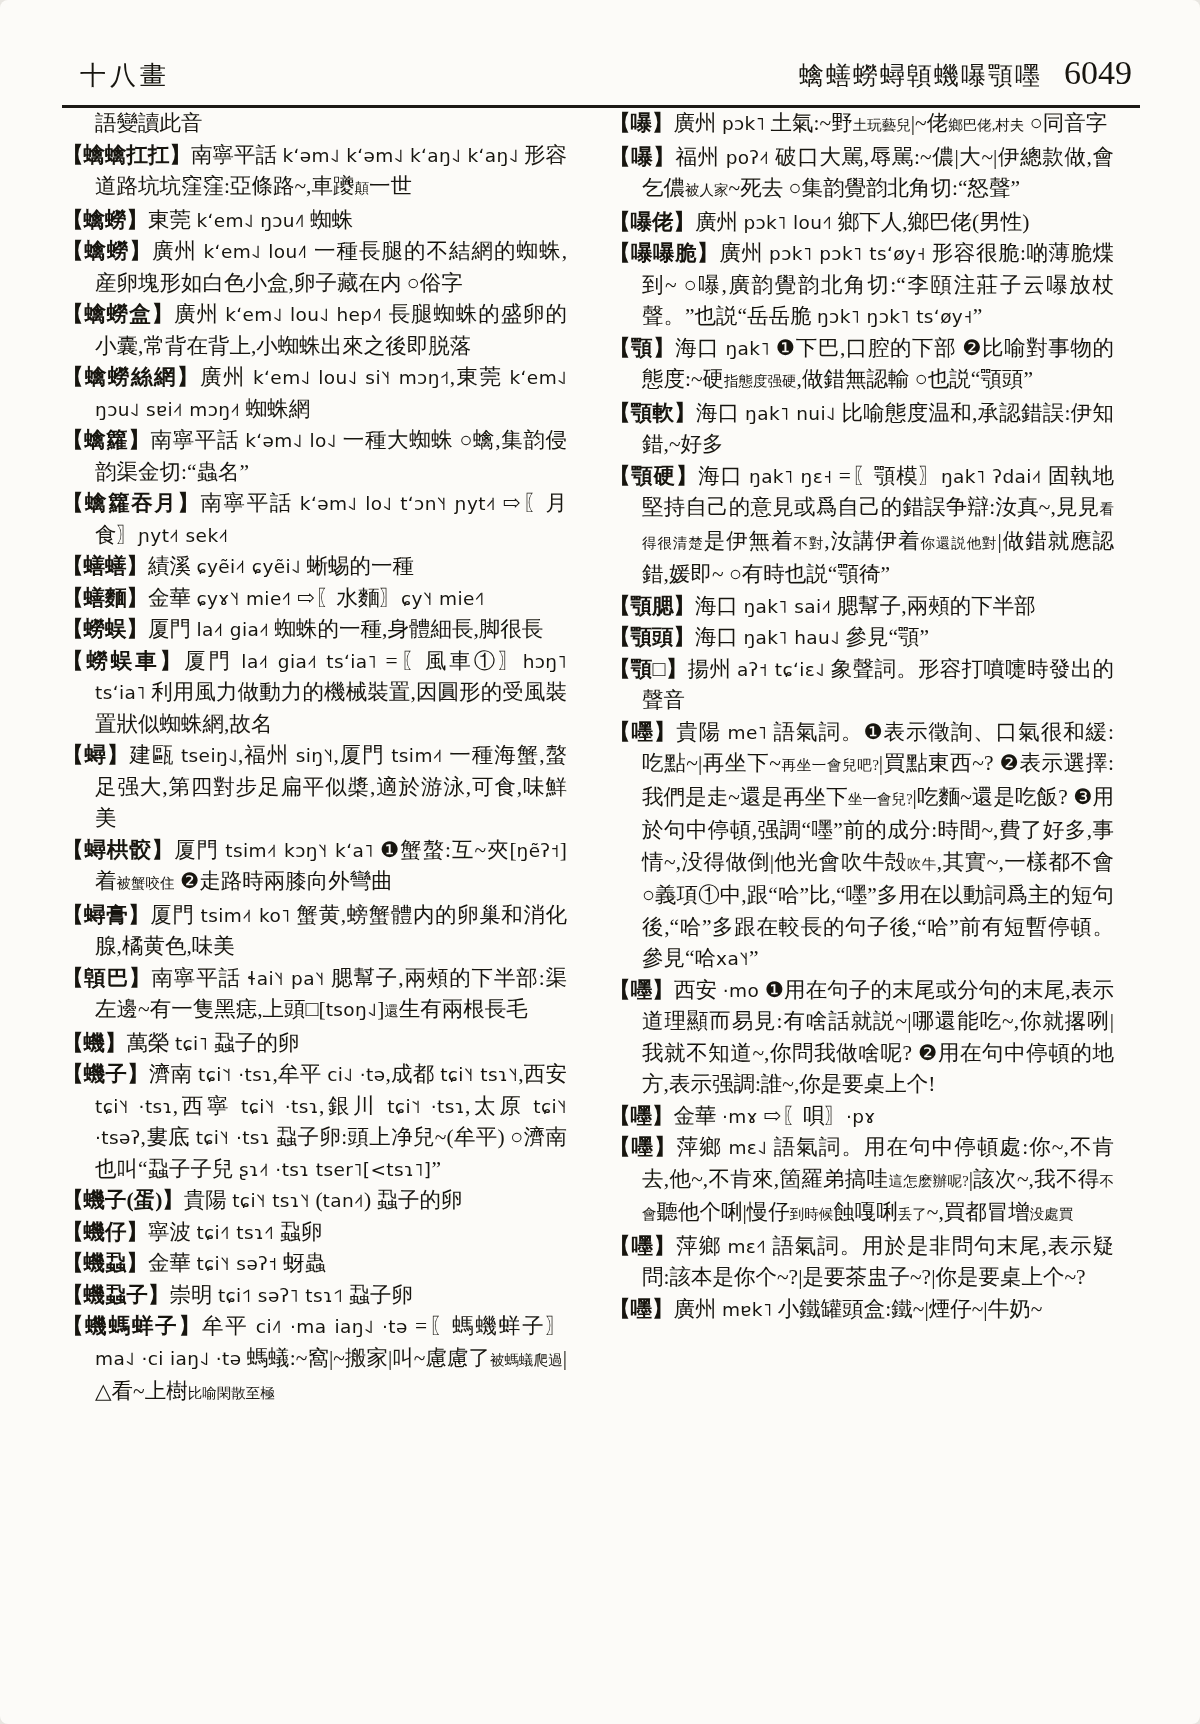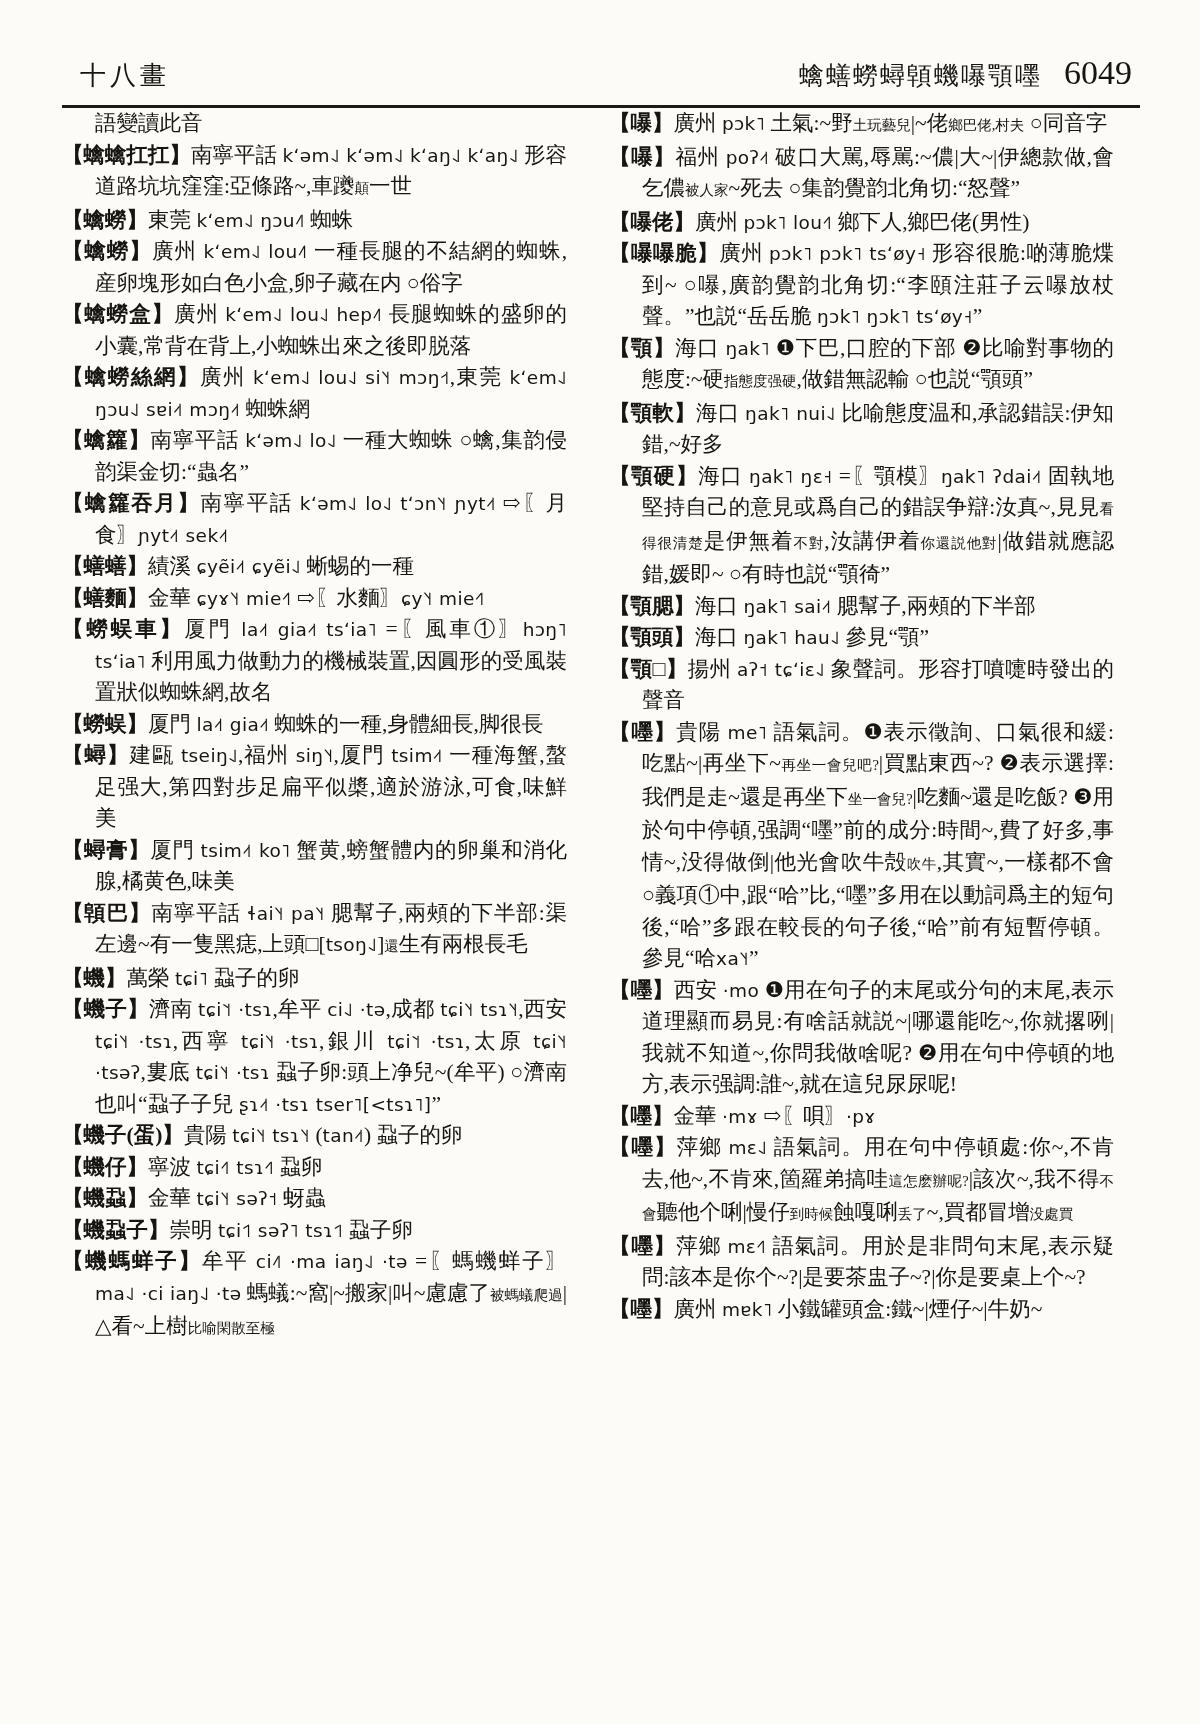--- a/index.html
+++ b/index.html
@@ -6,20 +6,21 @@
   .page{
     position:relative;
     width:1200px;height:1724px;
     margin:0 auto;
     background:#fcfbf8;
     color:#17150f;
     box-sizing:border-box;
     padding:54px 60px 0 62px;
     font-family:"Liberation Serif","DejaVu Serif",serif;
     overflow:hidden;
+    border-radius:8px;
   }
   .hdr{display:flex;justify-content:space-between;align-items:baseline;padding:0 8px 0 18px;}
   .sec{font-size:26px;letter-spacing:4px;}
   .hdr-right{display:flex;align-items:baseline;gap:22px;}
   .run{font-size:25px;letter-spacing:2px;}
   .pgnum{font-size:34px;font-family:"Liberation Serif",serif;text-align:center;}
   .rule{height:3px;background:#1c1a16;margin-top:12px;}
   .cols{display:flex;align-items:flex-start;}
   .col{width:505px;}
   .divider{width:2px;background:#2a2722;margin:6px 19px 0 21px;}
@@ -57,23 +58,24 @@
         <div class="entry cont"><span class="tx">語變讀此音</span></div>
         <div class="entry"><span class="head">【蠄蠄扛扛】</span><span class="tx">南寧平話 </span><span class="ph">kʻəm˨˩ kʻəm˨˩ kʻaŋ˨˩ kʻaŋ˨˩</span><span class="tx"> 形容道路坑坑窪窪:亞條路~,車躨</span><span class="sm">顛</span><span class="tx">一世</span></div>
         <div class="entry"><span class="head">【蠄蟧】</span><span class="tx">東莞 </span><span class="ph">kʻem˨˩ ŋɔu˨˥</span><span class="tx"> 蜘蛛</span></div>
         <div class="entry"><span class="head">【蠄蟧】</span><span class="tx">廣州 </span><span class="ph">kʻem˨˩ lou˨˥</span><span class="tx"> 一種長腿的不結網的蜘蛛,産卵塊形如白色小盒,卵子藏在内 ○俗字</span></div>
         <div class="entry"><span class="head">【蠄蟧盒】</span><span class="tx">廣州 </span><span class="ph">kʻem˨˩ lou˨˩ hep˨˥</span><span class="tx"> 長腿蜘蛛的盛卵的小囊,常背在背上,小蜘蛛出來之後即脱落</span></div>
         <div class="entry"><span class="head">【蠄蟧絲網】</span><span class="tx">廣州 </span><span class="ph">kʻem˨˩ lou˨˩ si˥˧ mɔŋ˧˦</span><span class="tx">,東莞 </span><span class="ph">kʻem˨˩ ŋɔu˨˩ sɐi˨˦ mɔŋ˨˦</span><span class="tx"> 蜘蛛網</span></div>
         <div class="entry"><span class="head">【蠄籮】</span><span class="tx">南寧平話 </span><span class="ph">kʻəm˨˩ lo˨˩</span><span class="tx"> 一種大蜘蛛 ○蠄,集韵侵韵渠金切:“蟲名”</span></div>
         <div class="entry"><span class="head">【蠄籮吞月】</span><span class="tx">南寧平話 </span><span class="ph">kʻəm˨˩ lo˨˩ tʻɔn˥˧ ɲyt˨˦</span><span class="tx"> ⇨〖月食〗</span><span class="ph">ɲyt˨˦ sek˨˦</span></div>
         <div class="entry"><span class="head">【蟮蟮】</span><span class="tx">績溪 </span><span class="ph">ɕyẽi˨˦ ɕyẽi˨˩</span><span class="tx"> 蜥蜴的一種</span></div>
         <div class="entry"><span class="head">【蟮麵】</span><span class="tx">金華 </span><span class="ph">ɕyɤ˥˧ mie˧˥</span><span class="tx"> ⇨〖水麵〗</span><span class="ph">ɕy˥˧ mie˧˥</span></div>
+        <div class="entry"><span class="head">【蟧蜈】</span><span class="tx">厦門 </span><span class="ph">la˨˦ gia˨˦</span><span class="tx"> 蜘蛛的一種,身體細長,脚很長</span></div>
         <div class="entry"><span class="head">【蟧蜈車】</span><span class="tx">厦門 </span><span class="ph">la˨˦ gia˨˦ tsʻia˥</span><span class="tx"> =〖風車①〗</span><span class="ph">hɔŋ˥ tsʻia˥</span><span class="tx"> 利用風力做動力的機械裝置,因圓形的受風裝置狀似蜘蛛網,故名</span></div>
-        <div class="entry"><span class="head">【蟧蜈】</span><span class="tx">厦門 </span><span class="ph">la˨˦ gia˨˦</span><span class="tx"> 蜘蛛的一種,身體細長,脚很長</span></div>
         <div class="entry"><span class="head">【蟳】</span><span class="tx">建甌 </span><span class="ph">tseiŋ˨˩</span><span class="tx">,福州 </span><span class="ph">siŋ˥˧</span><span class="tx">,厦門 </span><span class="ph">tsim˨˦</span><span class="tx"> 一種海蟹,螯足强大,第四對步足扁平似槳,適於游泳,可食,味鮮美</span></div>
+        <div class="entry"><span class="head">【蟳栱骹】</span><span class="tx">厦門 </span><span class="ph">tsim˨˦ kɔŋ˥˧ kʻa˥</span><span class="tx"> ❶蟹螯:互~夾[</span><span class="ph">ŋẽʔ˦</span><span class="tx">]着</span><span class="sm">被蟹咬住</span><span class="tx"> ❷走路時兩膝向外彎曲</span></div>
         <div class="entry"><span class="head">【蟳膏】</span><span class="tx">厦門 </span><span class="ph">tsim˨˦ ko˥</span><span class="tx"> 蟹黄,螃蟹體内的卵巢和消化腺,橘黄色,味美</span></div>
         <div class="entry"><span class="head">【顊巴】</span><span class="tx">南寧平話 </span><span class="ph">ɬai˥˧ pa˥˧</span><span class="tx"> 腮幫子,兩頰的下半部:渠左邊~有一隻黑痣,上頭□[</span><span class="ph">tsoŋ˨˩</span><span class="tx">]</span><span class="sm">還</span><span class="tx">生有兩根長毛</span></div>
         <div class="entry"><span class="head">【蟣】</span><span class="tx">萬榮 </span><span class="ph">tɕi˥</span><span class="tx"> 蝨子的卵</span></div>
         <div class="entry"><span class="head">【蟣子】</span><span class="tx">濟南 </span><span class="ph">tɕi˥˦ ·tsɿ</span><span class="tx">,牟平 </span><span class="ph">ci˨˩ ·tə</span><span class="tx">,成都 </span><span class="ph">tɕi˥˧ tsɿ˥˧</span><span class="tx">,西安 </span><span class="ph">tɕi˥˧ ·tsɿ</span><span class="tx">,西寧 </span><span class="ph">tɕi˥˧ ·tsɿ</span><span class="tx">,銀川 </span><span class="ph">tɕi˥˦ ·tsɿ</span><span class="tx">,太原 </span><span class="ph">tɕi˥˧ ·tsəʔ</span><span class="tx">,婁底 </span><span class="ph">tɕi˥˧ ·tsɿ</span><span class="tx"> 蝨子卵:頭上净兒~(牟平) ○濟南也叫“蝨子子兒 </span><span class="ph">ʂɿ˨˦ ·tsɿ tser˥[&lt;tsɿ˥]</span><span class="tx">”</span></div>
         <div class="entry"><span class="head">【蟣子(蛋)】</span><span class="tx">貴陽 </span><span class="ph">tɕi˥˧ tsɿ˥˧</span><span class="tx"> (</span><span class="ph">tan˨˦</span><span class="tx">) 蝨子的卵</span></div>
         <div class="entry"><span class="head">【蟣仔】</span><span class="tx">寧波 </span><span class="ph">tɕi˧˥ tsɿ˧˥</span><span class="tx"> 蝨卵</span></div>
         <div class="entry"><span class="head">【蟣蝨】</span><span class="tx">金華 </span><span class="ph">tɕi˥˧ səʔ˦</span><span class="tx"> 蚜蟲</span></div>
         <div class="entry"><span class="head">【蟣蝨子】</span><span class="tx">崇明 </span><span class="ph">tɕi˦˥ səʔ˥ tsɿ˦˥</span><span class="tx"> 蝨子卵</span></div>
         <div class="entry"><span class="head">【蟣螞蛘子】</span><span class="tx">牟平 </span><span class="ph">ci˨˥ ·ma iaŋ˨˩ ·tə</span><span class="tx"> =〖螞蟣蛘子〗</span><span class="ph">ma˨˩ ·ci iaŋ˨˩ ·tə</span><span class="tx"> 螞蟻:~窩|~搬家|叫~慮慮了</span><span class="sm">被螞蟻爬過</span><span class="tx">|△看~上樹</span><span class="sm">比喻閑散至極</span></div>
       </div>
@@ -83,20 +85,20 @@
         <div class="entry"><span class="head">【嚗】</span><span class="tx">福州 </span><span class="ph">poʔ˨˦</span><span class="tx"> 破口大駡,辱駡:~儂|大~|伊總款做,會乞儂</span><span class="sm">被人家</span><span class="tx">~死去 ○集韵覺韵北角切:“怒聲”</span></div>
         <div class="entry"><span class="head">【嚗佬】</span><span class="tx">廣州 </span><span class="ph">pɔk˥ lou˧˥</span><span class="tx"> 鄉下人,鄉巴佬(男性)</span></div>
         <div class="entry"><span class="head">【嚗嚗脆】</span><span class="tx">廣州 </span><span class="ph">pɔk˥ pɔk˥ tsʻøy˧</span><span class="tx"> 形容很脆:啲薄脆煠到~ ○嚗,廣韵覺韵北角切:“李頤注莊子云嚗放杖聲。”也説“岳岳脆 </span><span class="ph">ŋɔk˥ ŋɔk˥ tsʻøy˧</span><span class="tx">”</span></div>
         <div class="entry"><span class="head">【顎】</span><span class="tx">海口 </span><span class="ph">ŋak˥</span><span class="tx"> ❶下巴,口腔的下部 ❷比喻對事物的態度:~硬</span><span class="sm">指態度强硬</span><span class="tx">,做錯無認輸 ○也説“顎頭”</span></div>
         <div class="entry"><span class="head">【顎軟】</span><span class="tx">海口 </span><span class="ph">ŋak˥ nui˨˩</span><span class="tx"> 比喻態度温和,承認錯誤:伊知錯,~好多</span></div>
         <div class="entry"><span class="head">【顎硬】</span><span class="tx">海口 </span><span class="ph">ŋak˥ ŋɛ˧</span><span class="tx"> =〖顎模〗</span><span class="ph">ŋak˥ ʔdai˨˦</span><span class="tx"> 固執地堅持自己的意見或爲自己的錯誤争辯:汝真~,見見</span><span class="sm">看得很清楚</span><span class="tx">是伊無着</span><span class="sm">不對</span><span class="tx">,汝講伊着</span><span class="sm">你還説他對</span><span class="tx">|做錯就應認錯,媛即~ ○有時也説“顎徛”</span></div>
         <div class="entry"><span class="head">【顎腮】</span><span class="tx">海口 </span><span class="ph">ŋak˥ sai˨˦</span><span class="tx"> 腮幫子,兩頰的下半部</span></div>
         <div class="entry"><span class="head">【顎頭】</span><span class="tx">海口 </span><span class="ph">ŋak˥ hau˨˩</span><span class="tx"> 參見“顎”</span></div>
         <div class="entry"><span class="head">【顎□】</span><span class="tx">揚州 </span><span class="ph">aʔ˦ tɕʻiɛ˨˩</span><span class="tx"> 象聲詞。形容打噴嚏時發出的聲音</span></div>
         <div class="entry"><span class="head">【嚜】</span><span class="tx">貴陽 </span><span class="ph">me˥</span><span class="tx"> 語氣詞。❶表示徵詢、口氣很和緩:吃點~|再坐下~</span><span class="sm">再坐一會兒吧?</span><span class="tx">|買點東西~? ❷表示選擇:我們是走~還是再坐下</span><span class="sm">坐一會兒?</span><span class="tx">|吃麵~還是吃飯? ❸用於句中停頓,强調“嚜”前的成分:時間~,費了好多,事情~,没得做倒|他光會吹牛殻</span><span class="sm">吹牛</span><span class="tx">,其實~,一樣都不會 ○義項①中,跟“哈”比,“嚜”多用在以動詞爲主的短句後,“哈”多跟在較長的句子後,“哈”前有短暫停頓。參見“哈</span><span class="ph">xa˥˧</span><span class="tx">”</span></div>
-        <div class="entry"><span class="head">【嚜】</span><span class="tx">西安 </span><span class="ph">·mo</span><span class="tx"> ❶用在句子的末尾或分句的末尾,表示道理顯而易見:有啥話就説~|哪還能吃~,你就撂咧|我就不知道~,你問我做啥呢? ❷用在句中停頓的地方,表示强調:誰~,就在這兒尿尿呢!</span></div>
+        <div class="entry"><span class="head">【嚜】</span><span class="tx">西安 </span><span class="ph">·mo</span><span class="tx"> ❶用在句子的末尾或分句的末尾,表示道理顯而易見:有啥話就説~|哪還能吃~,你就撂咧|我就不知道~,你問我做啥呢? ❷用在句中停頓的地方,表示强調:誰~,你是要桌上个!</span></div>
         <div class="entry"><span class="head">【嚜】</span><span class="tx">金華 </span><span class="ph">·mɤ</span><span class="tx"> ⇨〖唄〗</span><span class="ph">·pɤ</span></div>
         <div class="entry"><span class="head">【嚜】</span><span class="tx">萍鄉 </span><span class="ph">mɛ˨˩</span><span class="tx"> 語氣詞。用在句中停頓處:你~,不肯去,他~,不肯來,箇羅弟搞哇</span><span class="sm">這怎麽辦呢?</span><span class="tx">|該次~,我不得</span><span class="sm">不會</span><span class="tx">聽他个唎|慢仔</span><span class="sm">到時候</span><span class="tx">蝕嘎唎</span><span class="sm">丢了</span><span class="tx">~,買都冒增</span><span class="sm">没處買</span></div>
         <div class="entry"><span class="head">【嚜】</span><span class="tx">萍鄉 </span><span class="ph">mɛ˧˥</span><span class="tx"> 語氣詞。用於是非問句末尾,表示疑問:該本是你个~?|是要茶盅子~?|你是要桌上个~?</span></div>
         <div class="entry"><span class="head">【嚜】</span><span class="tx">廣州 </span><span class="ph">mɐk˥</span><span class="tx"> 小鐵罐頭盒:鐵~|煙仔~|牛奶~</span></div>
       </div>
   </div>
 </div>
 
 </body></html>

